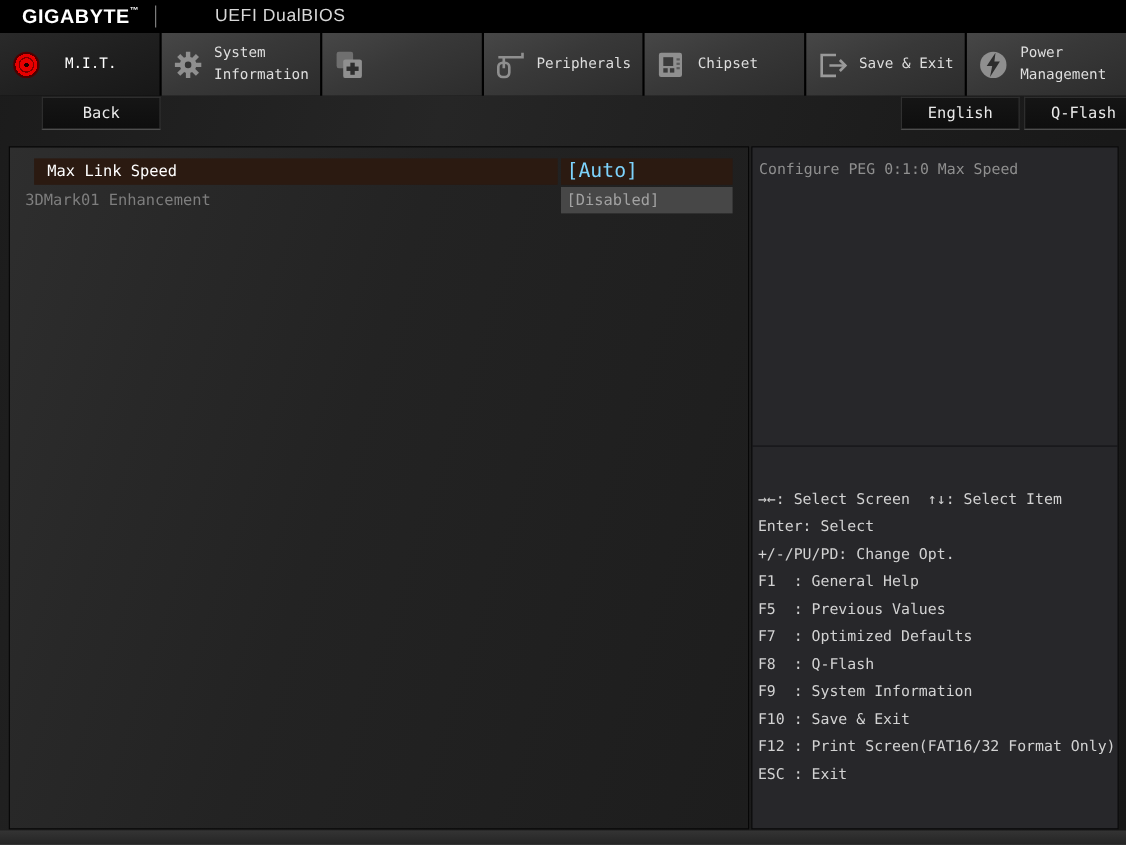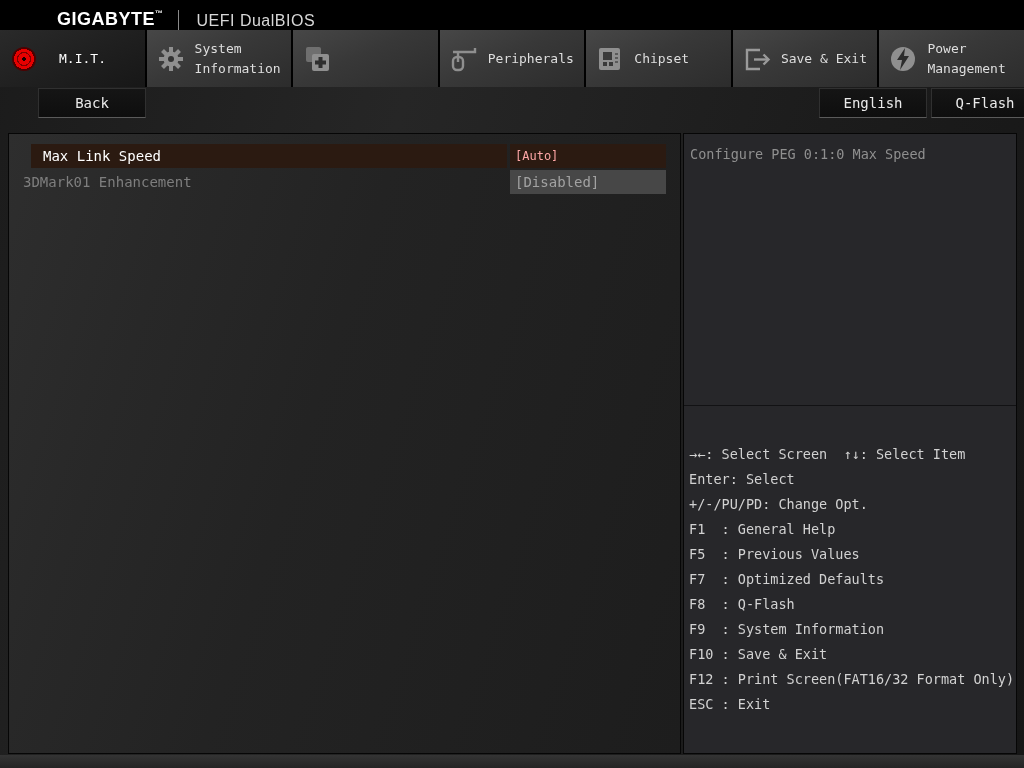--- a/index.html
+++ b/index.html
@@ -7,34 +7,34 @@
   body {
     font-family:"DejaVu Sans Mono", monospace;
     background:linear-gradient(105deg, #1b1b1b 0%, #262626 35%, #1c1c1c 70%, #161616 100%);
     position:relative;
     color:#ccc;
   }
 
   
   .header {
     position:absolute; left:0; top:0; width:1024px; height:30px;
-    background:#000; display:flex; align-items:flex-end;padding-left:37px;
+    background:#000; display:flex; align-items:center;
   }
   .logo {
     font-family:"Liberation Sans", sans-serif;
     font-weight:bold; font-size:18px; color:#fff; letter-spacing:.5px;
     padding-left:20px;
   }
   .logo sup { font-size:8px; vertical-align:top; }
   .header-divider {
     width:1px; height:20px; background:#8a8a8a; margin:0 18px 0 14px;
   }
   .fw-title {
     font-family:"Liberation Sans", sans-serif;
-    font-size:16px; color:#d8d8d8; letter-spacing:.5px;
+    font-size:16px; color:#d8d8d8; letter-spacing:.5px;margin-left:36px;
   }
 
   
   .tabbar {
     position:absolute; left:0; top:30px; width:1024px; height:57px;
     background:#000; display:flex; gap:2px;
   }
   .tab {
     flex:1 1 0; display:flex; align-items:center; gap:9px;
     padding-left:9px; cursor:pointer;
@@ -73,21 +73,21 @@
     border:1px solid #060606;
     background:linear-gradient(108deg, #2e2e2e 0%, #282828 22%, #232323 45%, #1d1d1d 100%);
   }
   .setting-label-bar {
     position:absolute; left:22px; top:10px; width:476px; height:24px;
     background:#2b1a11; color:#fff; font-size:14px; line-height:24px;
     padding-left:12px; white-space:pre; cursor:pointer;
   }
   .setting-value-1 {
     position:absolute; left:501px; top:10px; width:156px; height:24px;
-    background:#2b1a11; color:#fca5a5; font-size:12px; line-height:24px;
+    background:#2b1a11; color:#7dd3fc; font-size:18px; line-height:24px;
     padding-left:5px; white-space:pre; cursor:pointer;
   }
   .setting-label-2 {
     position:absolute; left:14px; top:36px; height:24px;
     color:#7e7e7e; font-size:14px; line-height:24px; white-space:pre;
   }
   .setting-value-2 {
     position:absolute; left:501px; top:36px; width:156px; height:24px;
     background:#474747; color:#a2a2a2; font-size:14px; line-height:24px;
     padding-left:5px; white-space:pre; cursor:pointer;

